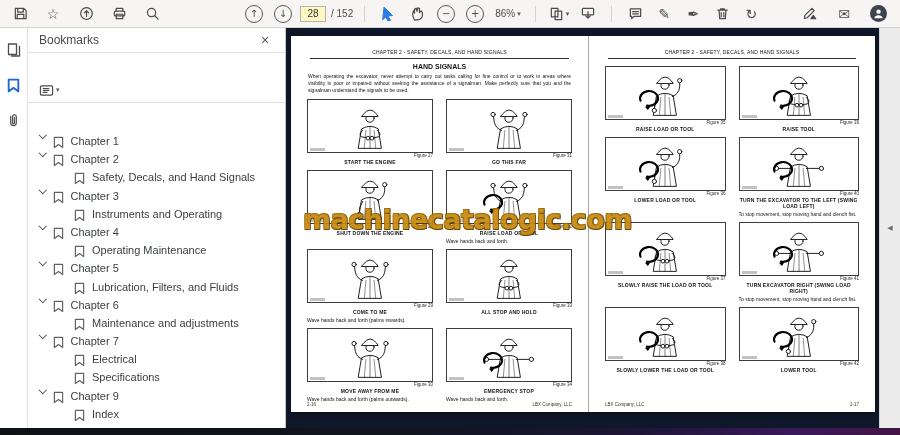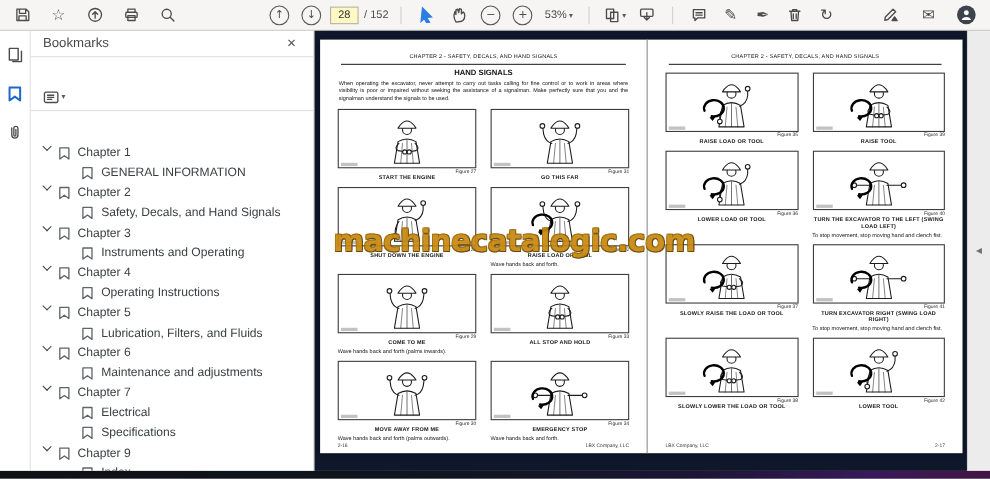--- a/index.html
+++ b/index.html
@@ -194,21 +194,21 @@
         <span class="circlebtn">
           <span class="glyph">−</span>
         </span>
       </button>
     <button class="tbtn">
         <span class="circlebtn">
           <span class="glyph">+</span>
         </span>
       </button>
     <button class="tbtn" style="width:auto;padding:0 3px">
-      <span class="tb-text">53%</span>
+      <span class="tb-text">86%</span>
         <span class="caret">▾</span>
     </button>
     <span class="tb-divider"></span>
     <button class="tbtn" style="width:auto;padding:0 2px">
       <svg class="tb-ico" width="15" height="15" viewBox="0 0 16 16">
           <rect x="2.5" y="2.5" width="7" height="9"></rect>
           <rect x="6.5" y="5.5" width="7" height="9"></rect>
         </svg>
         <span class="caret">▾</span>
     </button>
@@ -299,26 +299,20 @@
       </button>
     </div>
     <div class="bm-tree">
         <div class="bm-row lvl1">
           <span class="chev"></span>
           <span class="bm-ico"><svg width="11" height="13" viewBox="0 0 12 14">
               <path d="M1.5 1.5 h9 v11 L6 9.2 1.5 12.5 z" fill="none" stroke="#5f6368" stroke-width="1.3" stroke-linejoin="round"></path>
             </svg></span>
           <span class="bm-label">Chapter 1</span>
         </div>
-        <div class="bm-row lvl2">
-          <span class="bm-ico"><svg width="11" height="13" viewBox="0 0 12 14">
-              <path d="M1.5 1.5 h9 v11 L6 9.2 1.5 12.5 z" fill="none" stroke="#5f6368" stroke-width="1.3" stroke-linejoin="round"></path>
-            </svg></span>
-          <span class="bm-label">GENERAL INFORMATION</span>
-        </div>
         <div class="bm-row lvl1">
           <span class="chev"></span>
           <span class="bm-ico"><svg width="11" height="13" viewBox="0 0 12 14">
               <path d="M1.5 1.5 h9 v11 L6 9.2 1.5 12.5 z" fill="none" stroke="#5f6368" stroke-width="1.3" stroke-linejoin="round"></path>
             </svg></span>
           <span class="bm-label">Chapter 2</span>
         </div>
         <div class="bm-row lvl2">
           <span class="bm-ico"><svg width="11" height="13" viewBox="0 0 12 14">
               <path d="M1.5 1.5 h9 v11 L6 9.2 1.5 12.5 z" fill="none" stroke="#5f6368" stroke-width="1.3" stroke-linejoin="round"></path>
@@ -342,21 +336,21 @@
           <span class="chev"></span>
           <span class="bm-ico"><svg width="11" height="13" viewBox="0 0 12 14">
               <path d="M1.5 1.5 h9 v11 L6 9.2 1.5 12.5 z" fill="none" stroke="#5f6368" stroke-width="1.3" stroke-linejoin="round"></path>
             </svg></span>
           <span class="bm-label">Chapter 4</span>
         </div>
         <div class="bm-row lvl2">
           <span class="bm-ico"><svg width="11" height="13" viewBox="0 0 12 14">
               <path d="M1.5 1.5 h9 v11 L6 9.2 1.5 12.5 z" fill="none" stroke="#5f6368" stroke-width="1.3" stroke-linejoin="round"></path>
             </svg></span>
-          <span class="bm-label">Operating Instructions</span>
+          <span class="bm-label">Operating Maintenance</span>
         </div>
         <div class="bm-row lvl1">
           <span class="chev"></span>
           <span class="bm-ico"><svg width="11" height="13" viewBox="0 0 12 14">
               <path d="M1.5 1.5 h9 v11 L6 9.2 1.5 12.5 z" fill="none" stroke="#5f6368" stroke-width="1.3" stroke-linejoin="round"></path>
             </svg></span>
           <span class="bm-label">Chapter 5</span>
         </div>
         <div class="bm-row lvl2">
           <span class="bm-ico"><svg width="11" height="13" viewBox="0 0 12 14">

